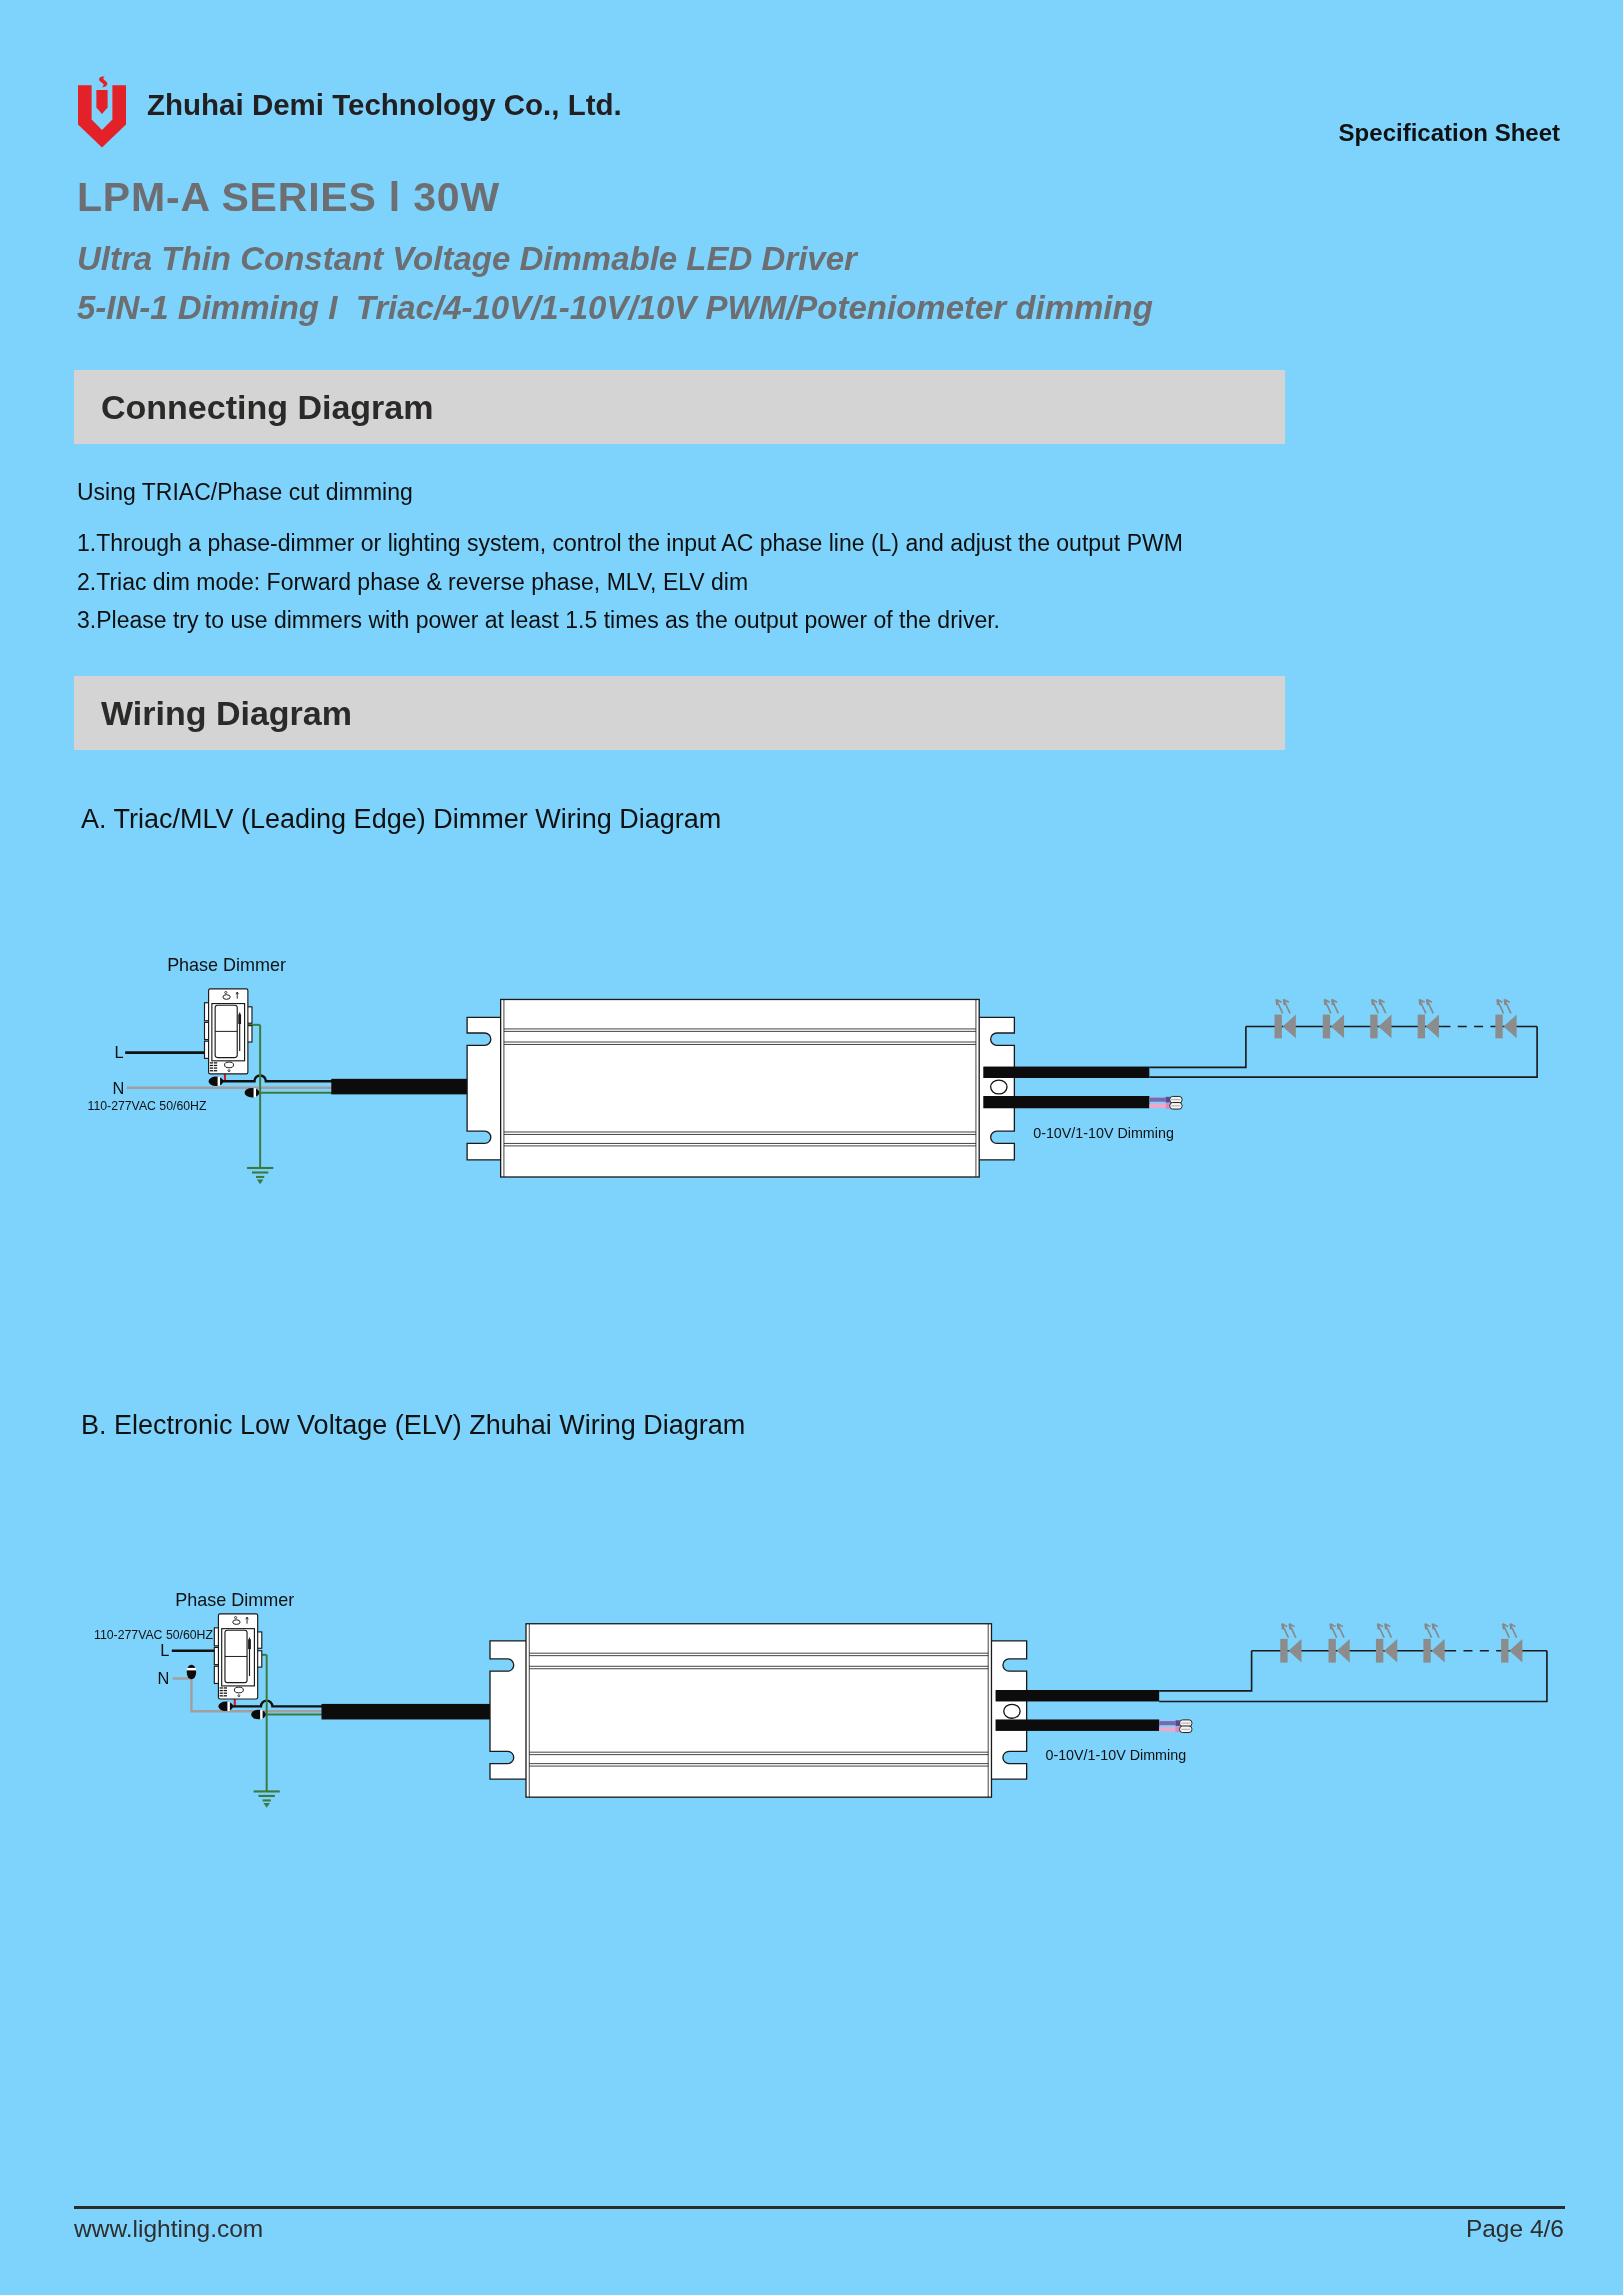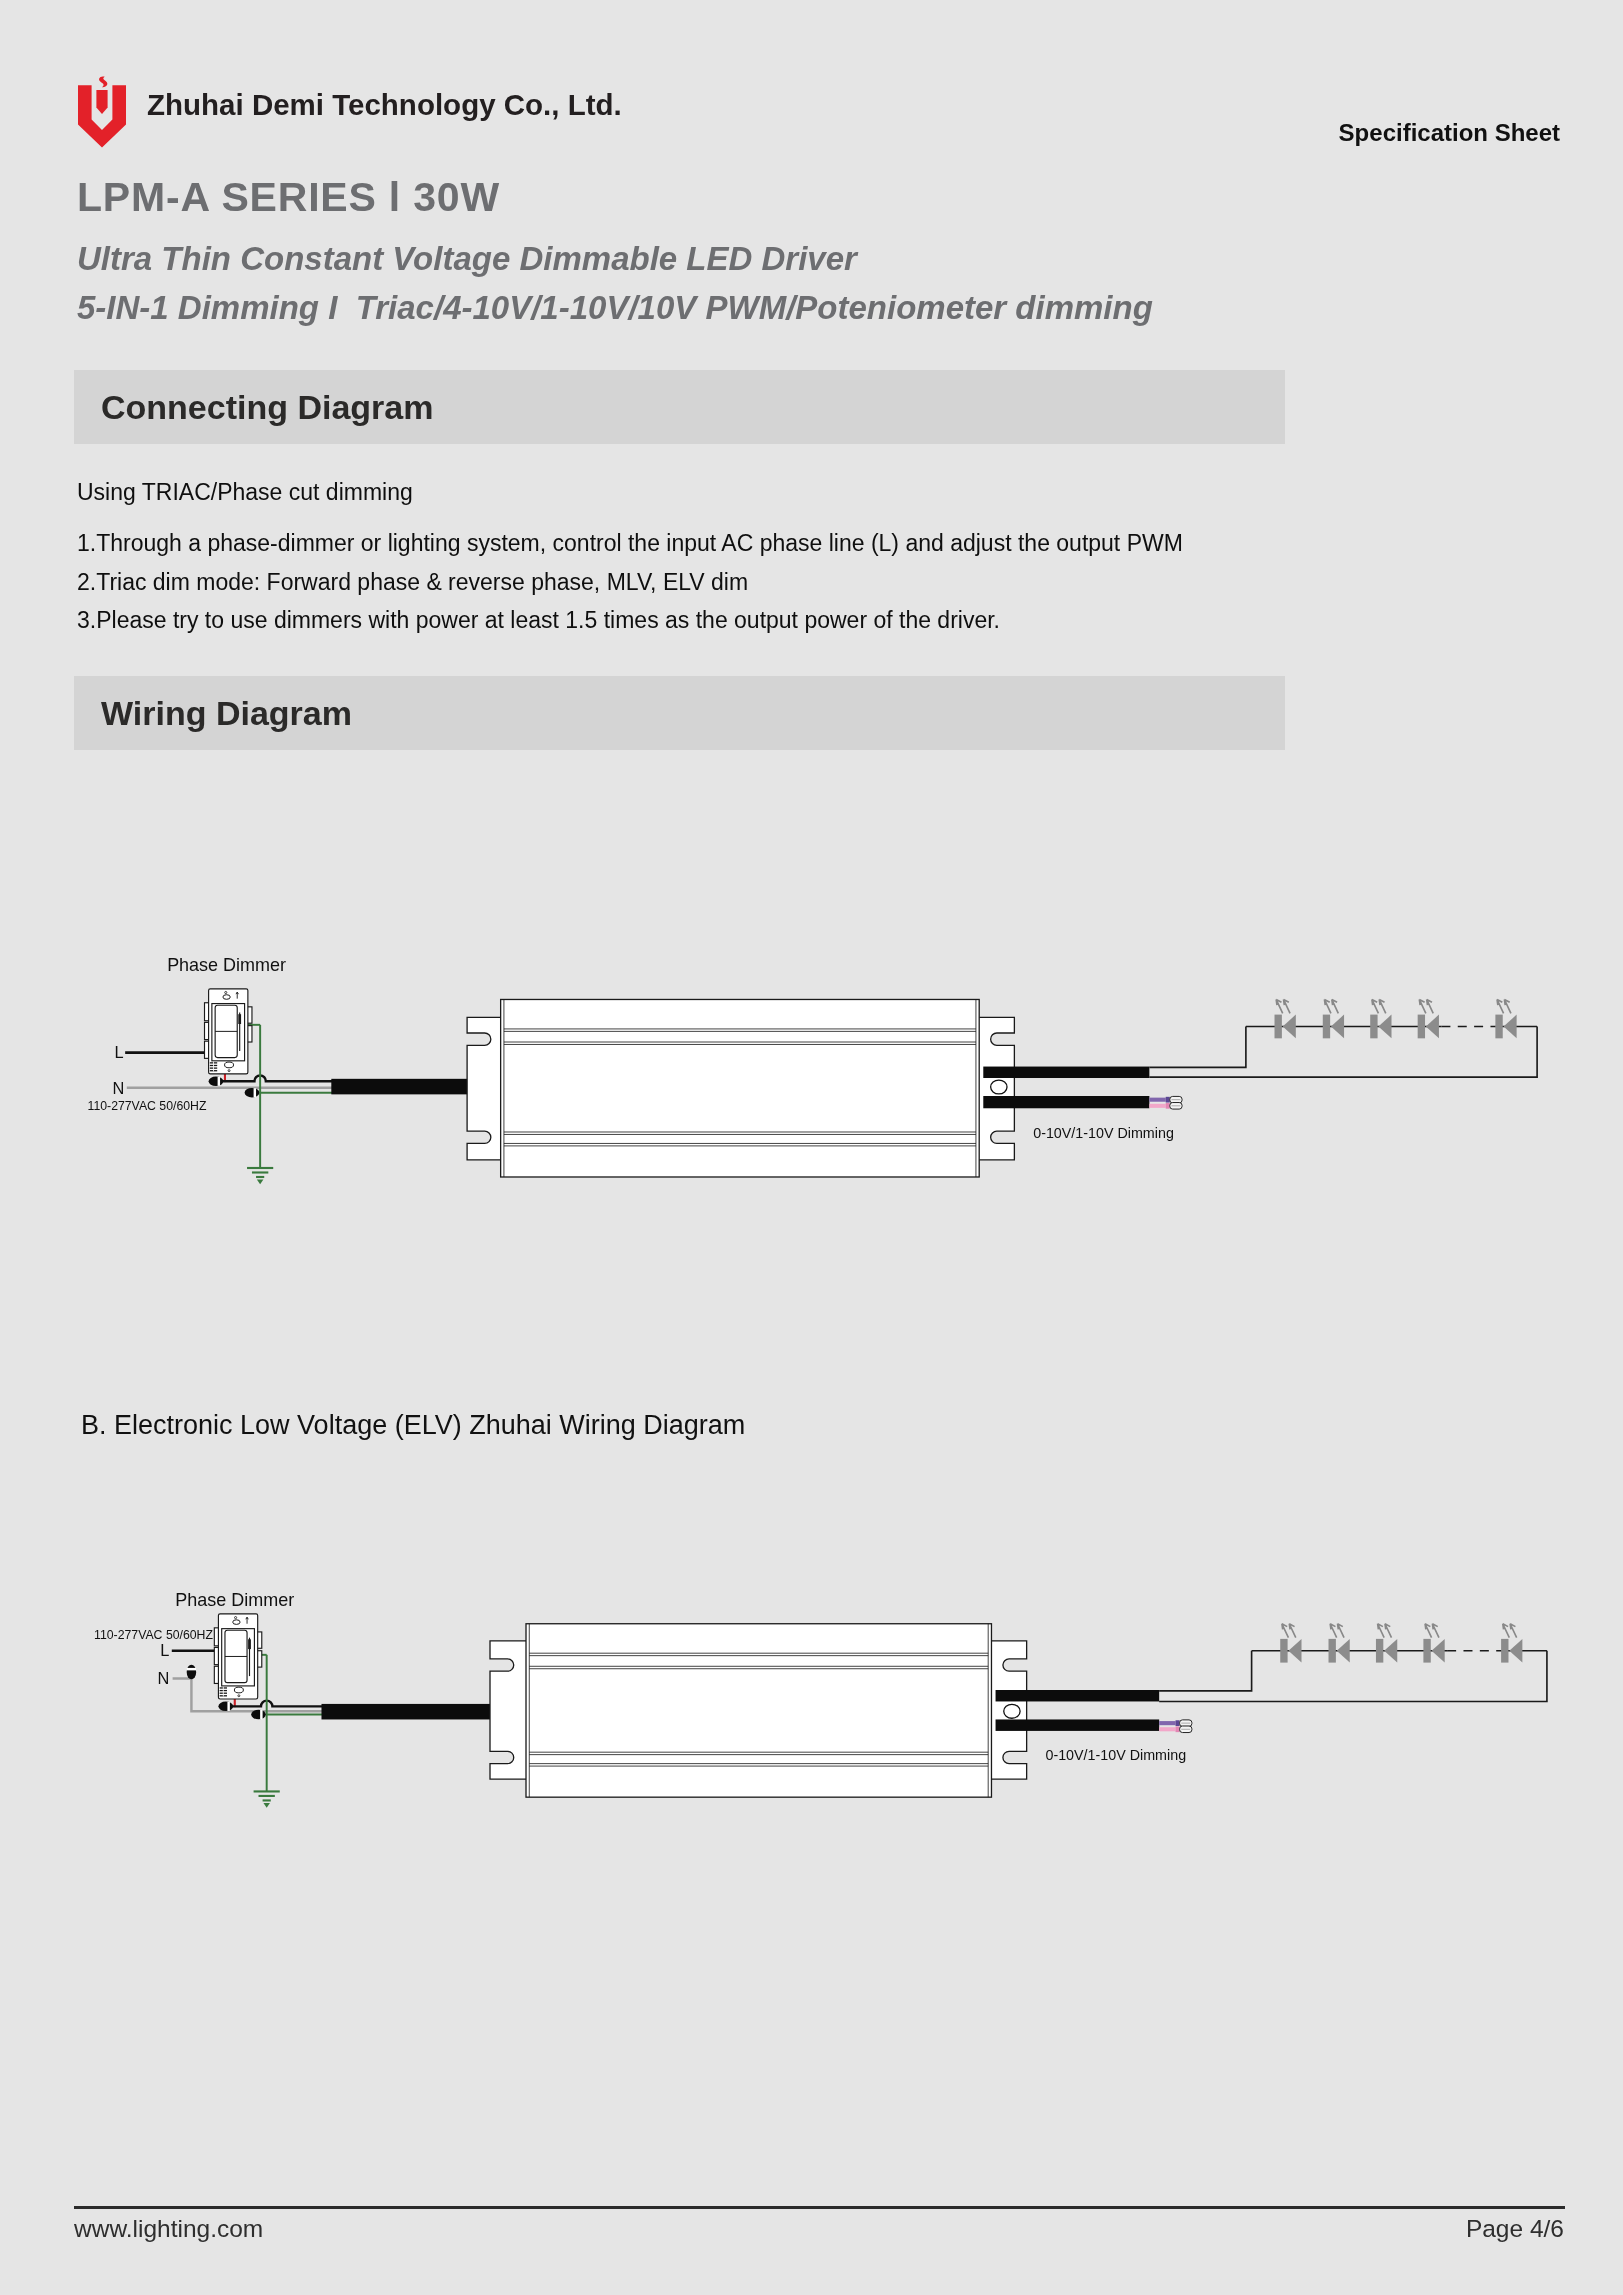--- a/index.html
+++ b/index.html
@@ -1,19 +1,19 @@
 <!DOCTYPE html>
 <html style="font-size:13px"><head>
 <meta charset="utf-8">
 <style>
   html,body{margin:0;padding:0;background:#888;}
   .page{
     position:relative;
     width:1623px;height:2295px;
-    background:#e5e5e5;
+    background:#7dd3fc;
     font-family:"Liberation Sans", sans-serif;
     color:#1a1a1a;
     overflow:hidden;
   }
   .abs{position:absolute;}
   .company-name{left:147px;top:88px;font-size:29.5px;font-weight:bold;color:#231f20;}
   .spec-sheet{right:63px;top:119px;font-size:24px;font-weight:bold;color:#111;}
   .series-title{left:77px;top:174px;font-size:41px;font-weight:bold;color:#6d6e71;letter-spacing:0.8px;}
   .subtitle{left:77px;font-size:33px;font-weight:bold;color:#6d6e71;white-space:pre-wrap;font-style:italic;}
   .sub1{top:240px;}
@@ -63,20 +63,21 @@
     <span>Connecting Diagram</span>
   </div>
   <div class="abs body-text intro">Using TRIAC/Phase cut dimming</div>
   <div class="abs body-text li1">1.Through a phase-dimmer or lighting system, control the input AC phase line (L) and adjust the output PWM</div>
   <div class="abs body-text li2">2.Triac dim mode: Forward phase &amp; reverse phase, MLV, ELV dim</div>
   <div class="abs body-text li3">3.Please try to use dimmers with power at least 1.5 times as the output power of the driver.</div>
 
   <div class="abs section-bar bar2">
     <span>Wiring Diagram</span>
   </div>
+  <div class="abs diag-title a-title">A. Triac/MLV (Leading Edge) Dimmer Wiring Diagram</div>
 
   <svg id="diagA" class="abs diag-svg" style="top:933px;" width="1623" height="344" viewBox="0 1140 1984 420">
       <g>
         <g>
           <line x1="153" y1="1286" x2="256" y2="1286" stroke="#111" stroke-width="3.2"></line>
           <path d="M155 1329 H 407" stroke="#a0a0a0" stroke-width="3" fill="none"></path>
           <path d="M275 1312 V 1322" stroke="#cc2027" stroke-width="2.6" fill="none"></path>
           <path d="M262 1321 H 311 A 7 7 0 0 1 325 1321 H 408" stroke="#111" stroke-width="3" fill="none"></path>
         </g>
         <g>

